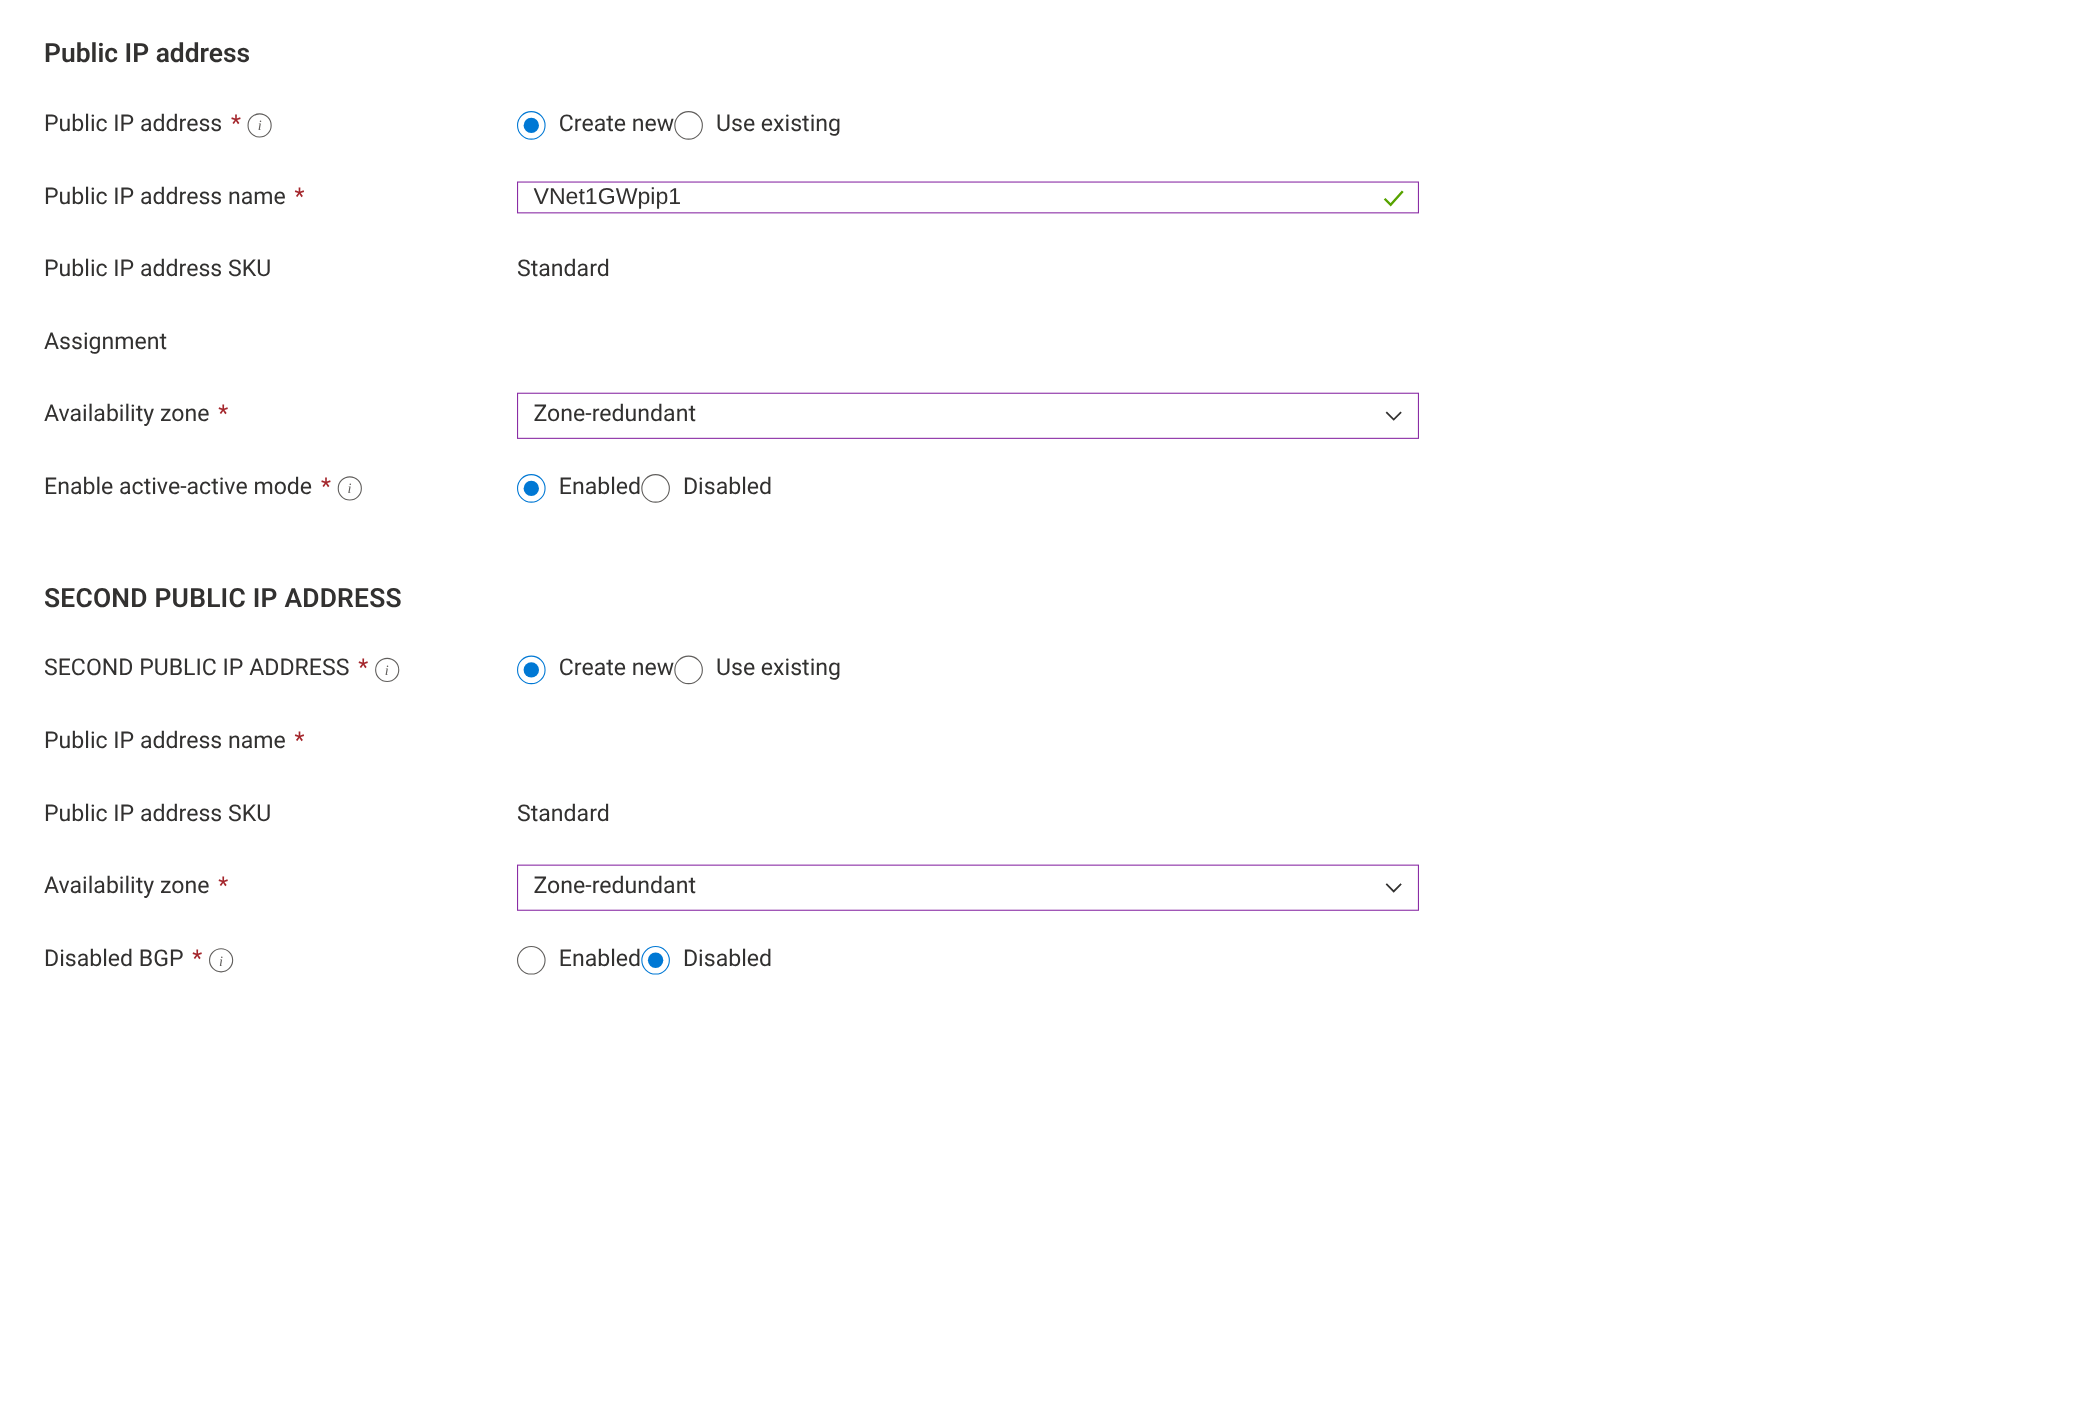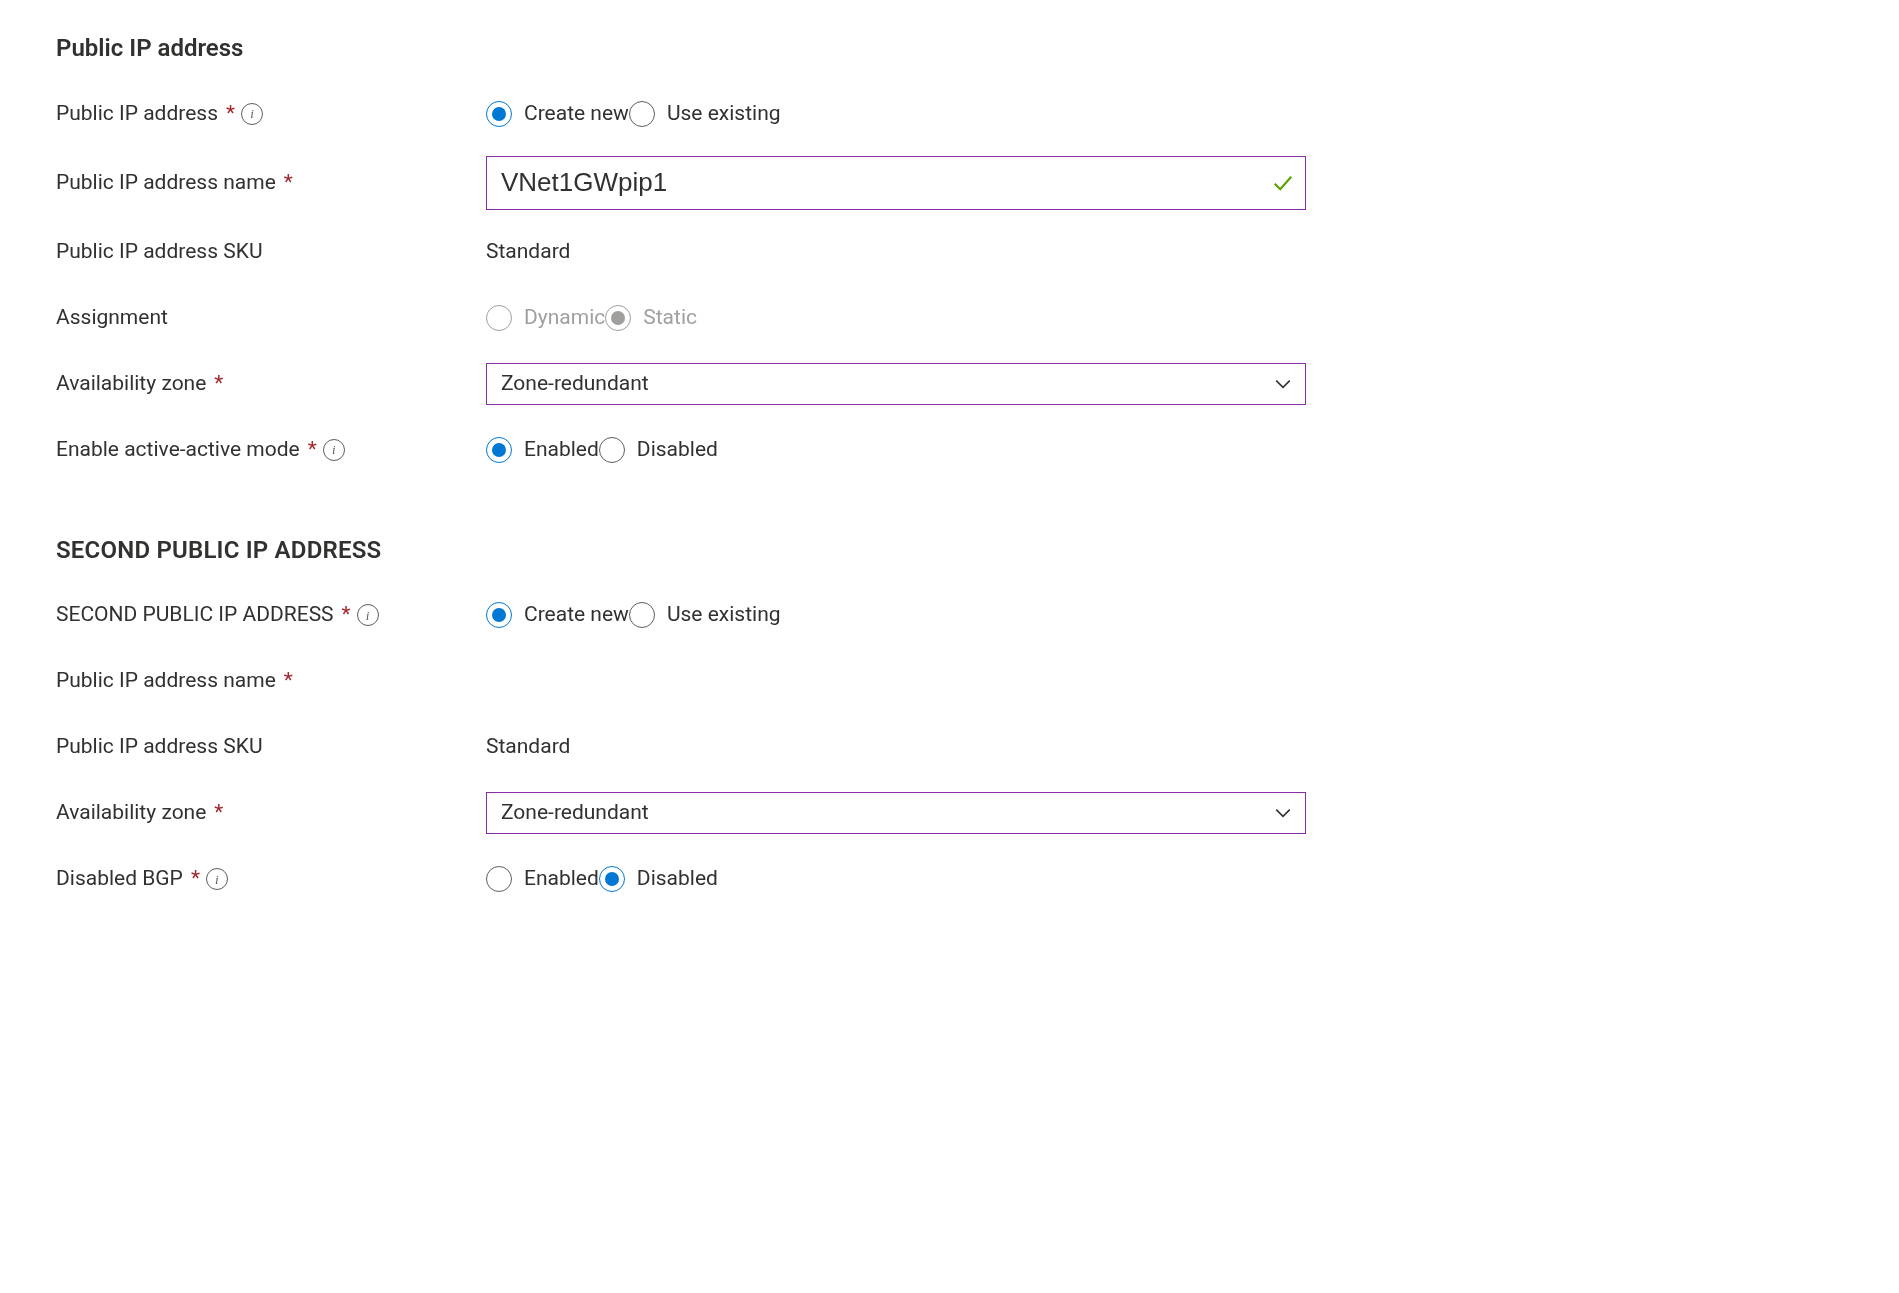--- a/index.html
+++ b/index.html
@@ -17,21 +17,20 @@
     font-family:"Segoe UI","Segoe UI Web (West European)",-apple-system,BlinkMacSystemFont,Roboto,"Helvetica Neue",sans-serif;
     color:var(--text);
     background:#fff;
     font-size:21px;
     line-height:1.4;
     width:1899px;
   }
   .page{
     padding:20px 40px 40px 40px;
     max-width:1860px;
-    margin-left:16px;
   }
   .section-title{
     font-weight:600;
     font-size:24px;
     margin:12px 0 24px 0;
   }
   .section-title.upper{
     text-transform:uppercase;
     letter-spacing:0.2px;
     margin-top:60px;
@@ -102,24 +101,24 @@
   .radio.disabled.selected .dot{background:var(--disabled);}
   .radio-label{font-size:21px;}
   .text-input-wrap{
     position:relative;
     flex:1 1 auto;
     max-width:820px;
   }
   .text-input{
     width:100%;
     box-sizing:border-box;
-    height:54px;
+    height:29px;
     border:1px solid var(--input-border);
     padding:0 19px 0 14px;
-    font-size:26px;
+    font-size:21px;
     color:var(--text);
     background:#fff;
     outline:none;
   }
   .check-icon{
     position:absolute;
     right:12px;top:50%;transform:translateY(-50%);
     width:22px;height:22px;
     color:var(--success);
   }
@@ -199,32 +198,20 @@
       <span>Public IP address SKU</span>
     </div>
     <div class="value-col">
       <span class="static-value">Standard</span>
     </div>
   </div>
 
   <div class="form-row">
     <div class="label-col">
       <span>Assignment</span>
-    </div>
-    <div class="value-col">
-      <span class="radio disabled">
-        <span class="circle"></span>
-        <span class="radio-label">Dynamic</span>
-      </span>
-      <span class="radio disabled selected">
-        <span class="circle">
-            <span class="dot"></span>
-          </span>
-        <span class="radio-label">Static</span>
-      </span>
     </div>
   </div>
 
   <div class="form-row">
     <div class="label-col">
       <span>Availability zone</span>
       <span class="req">*</span>
     </div>
     <div class="value-col">
       <div class="select-wrap">

